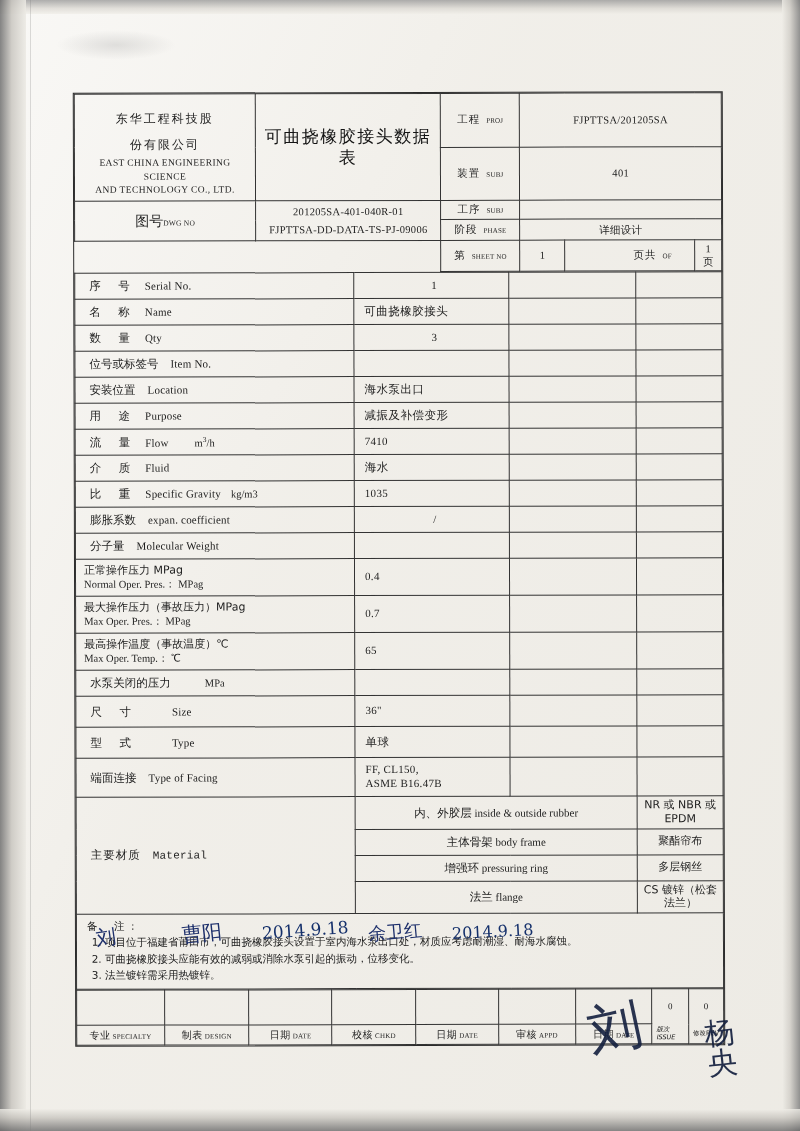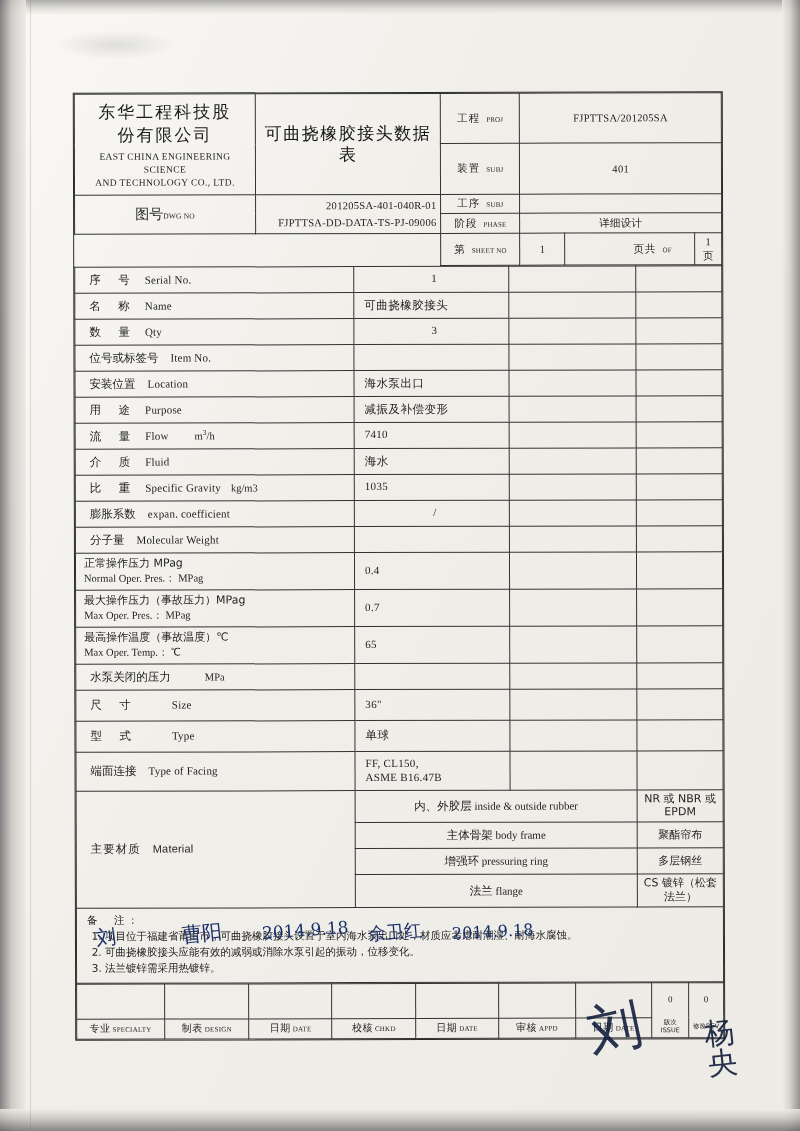--- a/index.html
+++ b/index.html
@@ -72,24 +72,25 @@
 
   
   .hdr { width: 100%; border-collapse: collapse; }
   .hdr td { border: 1px solid #333; }
   .company-cell {
     text-align: center;
     padding: 6px 4px 4px;
   }
   .cn-name {
     font-family: "DejaVu Serif", serif;
-    font-size: 17px;
+    font-size: 12px;
     letter-spacing: 2px;
     line-height: 1.35;
     color: #1b1b1b;
+    margin-top: 10px;
   }
   .en-name {
     font-family: "Liberation Serif", serif;
     font-size: 9.5px;
     letter-spacing: .4px;
     line-height: 1.4;
     margin-top: 4px;
     color: #242424;
   }
   .doc-title {
@@ -101,21 +102,21 @@
   }
   .dwg-label {
     font-size: 9.5px;
     text-align: center;
     white-space: nowrap;
   }
   .dwg-label .cn { font-family: "DejaVu Sans", sans-serif; font-size: 14px; }
   .dwg-label .en { font-size: 7.5px; letter-spacing: .2px; }
   .dwg-values {
     font-size: 10.5px;
-    text-align: right;
+    text-align: center;
     line-height: 1.65;
     letter-spacing: .3px;
   }
   .meta-label {
     font-size: 9.5px;
     text-align: center;
     white-space: nowrap;
     padding: 1px 3px;
   }
   .meta-label .cn { font-family: "DejaVu Sans", sans-serif; font-size: 10.5px; letter-spacing: 1px; }
@@ -174,21 +175,21 @@
   .val-c { text-align: center; }
   .sup { font-size: 7.5px; vertical-align: super; }
 
   
   .mat-lbl {
     font-size: 11.5px;
     padding-left: 14px;
     font-family: "DejaVu Sans", sans-serif;
     letter-spacing: 1px;
   }
-  .mat-lbl .en { font-family: Liberation Sans, sans-serif; font-size: 11px; margin-left: 12px; letter-spacing: .2px; text-align: right;}
+  .mat-lbl .en { font-family: Liberation Mono, monospace; font-size: 11px; margin-left: 12px; letter-spacing: .2px; text-align: right;}
   .mat-item {
     text-align: center;
     font-size: 11px;
     height: 27px;
   }
   .mat-item .cn { font-family: Liberation Serif, serif; font-size: 11.5px; }
   .mat-item .en { font-family: "Liberation Serif", serif; font-size: 11px; }
   .mat-val {
     text-align: center;
     font-size: 11px;
@@ -566,21 +567,21 @@
         </td>
         <td class="sig-label">
           <span class="cn">日期</span><span class="en">DATE</span>
         </td>
         <td class="sig-label">
           <span class="cn">审核</span><span class="en">APPD</span>
         </td>
         <td class="sig-label">
           <span class="cn">日期</span><span class="en">DATE</span>
         </td>
-        <td class="rev-small" style="text-align:center; border-top:none;">
+        <td class="rev-small" style="border-top:none;font-style:italic;">
           <span>版次</span><span>ISSUE</span>
         </td>
         <td class="rev-small" style="text-align:center; border-top:none;">
           <span>修改</span><span>REV</span>
         </td>
       </tr>
     </tbody>
       </table>
   </div>
 

